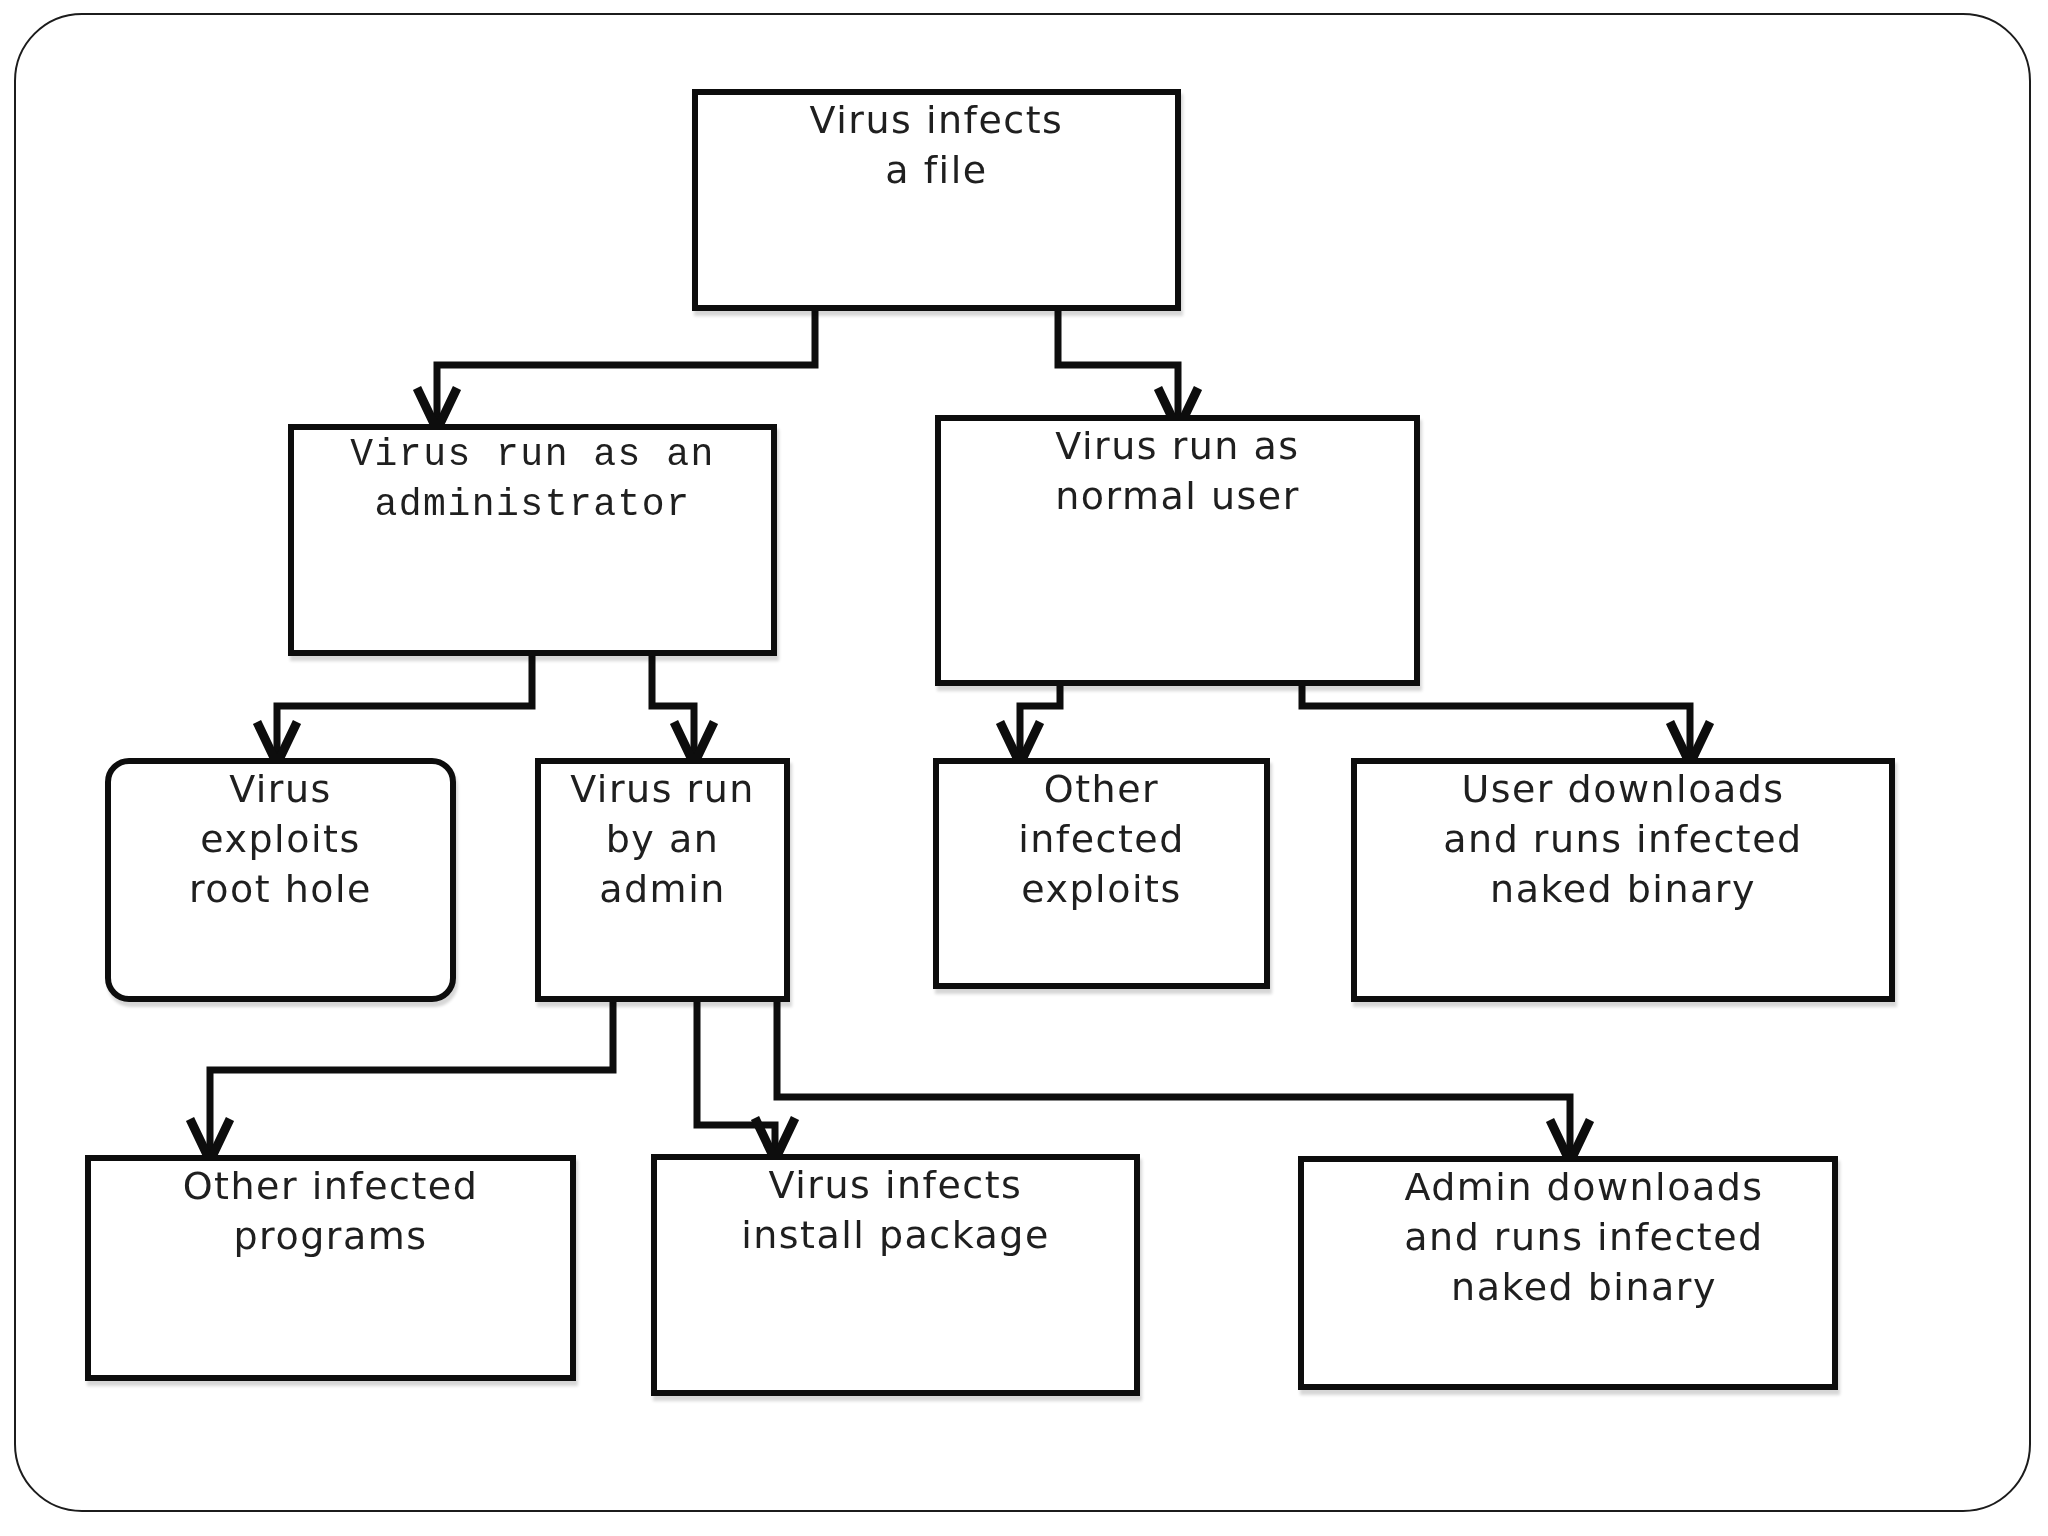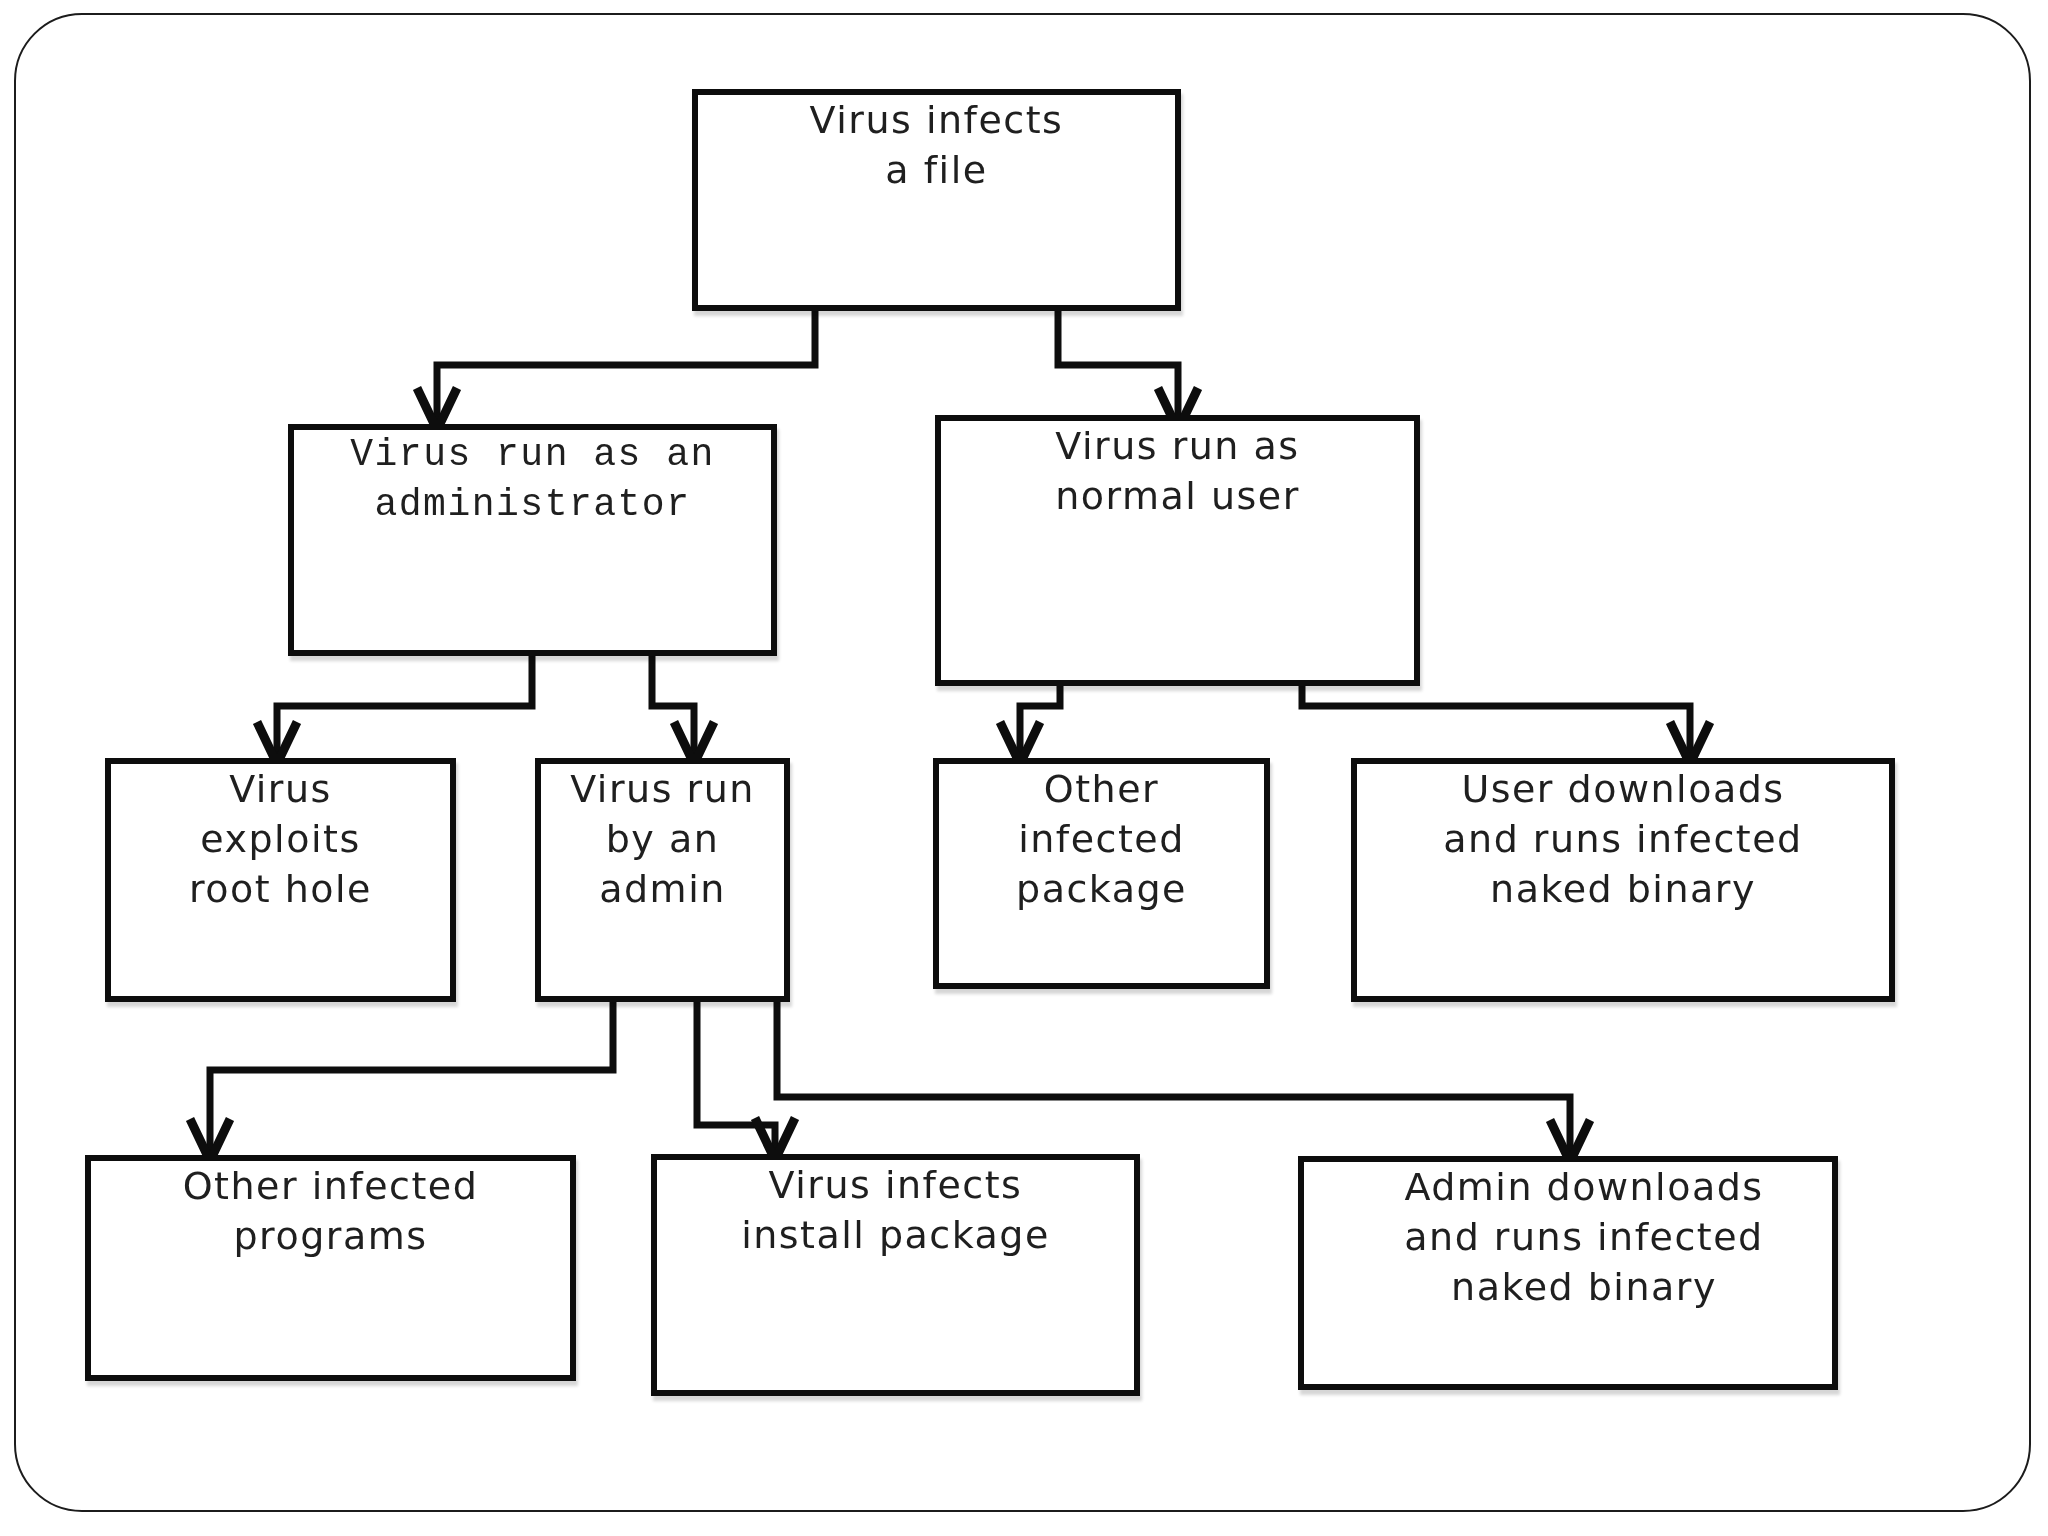--- a/index.html
+++ b/index.html
@@ -97,36 +97,36 @@
   <div class="node" style="left:288px; top:424px; width:489px; height:232px;font-family:Liberation Mono, monospace;">
     <div class="node-label">Virus run as an
 administrator</div>
   </div>
 
   <div class="node" style="left:935px; top:415px; width:485px; height:271px;">
     <div class="node-label">Virus run as
 normal user</div>
   </div>
 
-  <div class="node" style="left:105px; top:758px; width:351px; height:244px;">
+  <div class="node" style="left:105px; top:758px; width:351px; height:244px;border-radius:24px;">
     <div class="node-label">Virus
 exploits
 root hole</div>
   </div>
 
   <div class="node" style="left:535px; top:758px; width:255px; height:244px;">
     <div class="node-label">Virus run
 by an
 admin</div>
   </div>
 
   <div class="node" style="left:933px; top:758px; width:337px; height:231px;">
     <div class="node-label">Other
 infected
-package</div>
+exploits</div>
   </div>
 
   <div class="node" style="left:1351px; top:758px; width:544px; height:244px;">
     <div class="node-label">User downloads
 and runs infected
 naked binary</div>
   </div>
 
   <div class="node" style="left:85px; top:1155px; width:491px; height:226px;">
     <div class="node-label">Other infected

